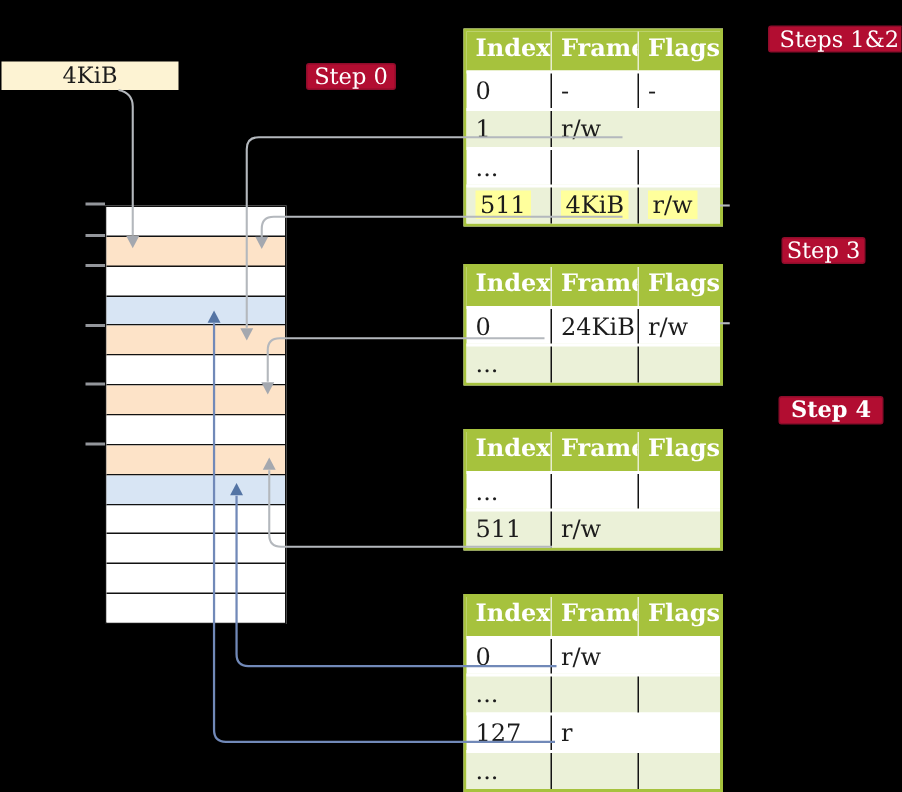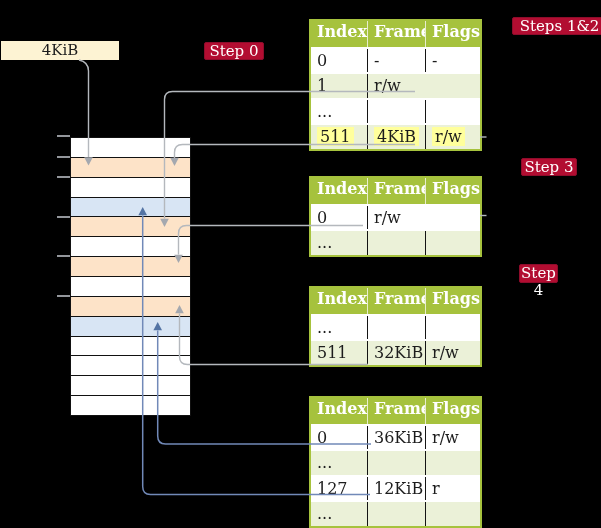--- a/index.html
+++ b/index.html
@@ -66,21 +66,21 @@
 
 <div class="canvas">
 
   <div class="kib-box">
     <span>4KiB</span>
   </div>
 
   <div class="step" style="left:204px;top:42px;width:60px;height:18px;line-height:16px;">Step 0</div>
   <div class="step" style="left:512px;top:17px;width:95px;height:18px;line-height:16px;border-radius:2px 0 0 2px;">Steps 1&amp;2</div>
   <div class="step" style="left:521px;top:158px;width:56px;height:18px;line-height:16px;text-align:center;">Step 3</div>
-  <div class="step" style="left:519px;top:264px;width:39px;height:19px;line-height:17px;">Step 4</div>
+  <div class="step" style="left:519px;top:264px;width:70px;height:19px;line-height:17px;font-weight:bold;">Step 4</div>
 
   <div class="stack">
       <div class="srow white"></div>
       <div class="srow orange"></div>
       <div class="srow white"></div>
       <div class="srow blue"></div>
       <div class="srow orange"></div>
       <div class="srow white"></div>
       <div class="srow orange"></div>
       <div class="srow white"></div>
@@ -126,20 +126,21 @@
       </div>
     </div>
   <div class="ptable" style="top:176px;">
       <div class="trow thead">
         <div class="cell">Index</div>
         <div class="cell">Frame</div>
         <div class="cell">Flags</div>
       </div>
       <div class="trow">
         <div class="cell">0</div>
+        <div class="cell">24KiB</div>
         <div class="cell">r/w</div>
       </div>
       <div class="trow shade">
         <div class="cell">...</div>
         <div class="cell"></div>
         <div class="cell"></div>
       </div>
     </div>
   <div class="ptable" style="top:286px;">
       <div class="trow thead">
@@ -147,43 +148,40 @@
         <div class="cell">Frame</div>
         <div class="cell">Flags</div>
       </div>
       <div class="trow">
         <div class="cell">...</div>
         <div class="cell"></div>
         <div class="cell"></div>
       </div>
       <div class="trow shade">
         <div class="cell">511</div>
-        <div class="cell">32KiB</div>
         <div class="cell">r/w</div>
       </div>
     </div>
   <div class="ptable" style="top:396px;">
       <div class="trow thead">
         <div class="cell">Index</div>
         <div class="cell">Frame</div>
         <div class="cell">Flags</div>
       </div>
       <div class="trow">
         <div class="cell">0</div>
-        <div class="cell">36KiB</div>
         <div class="cell">r/w</div>
       </div>
       <div class="trow shade">
         <div class="cell">...</div>
         <div class="cell"></div>
         <div class="cell"></div>
       </div>
       <div class="trow">
         <div class="cell">127</div>
-        <div class="cell">12KiB</div>
         <div class="cell">r</div>
       </div>
       <div class="trow shade">
         <div class="cell">...</div>
         <div class="cell"></div>
         <div class="cell"></div>
       </div>
     </div>
 
   <svg class="overlay" width="601" height="528">

